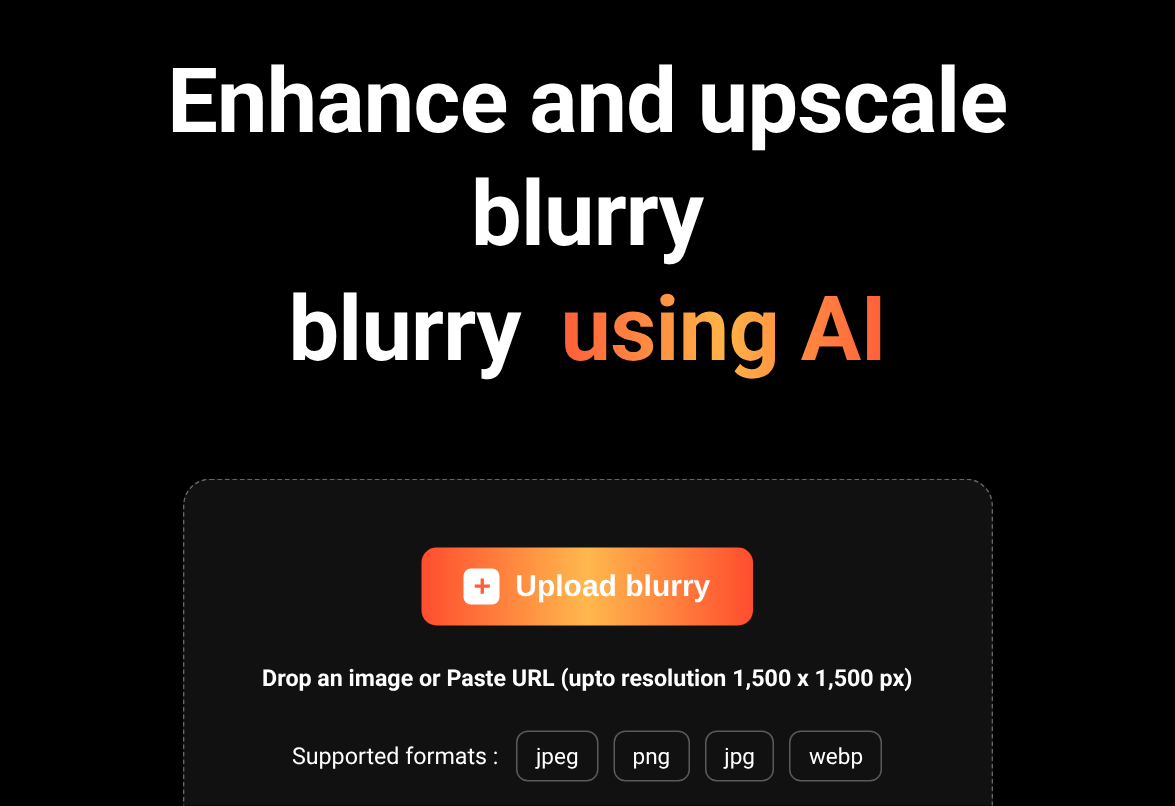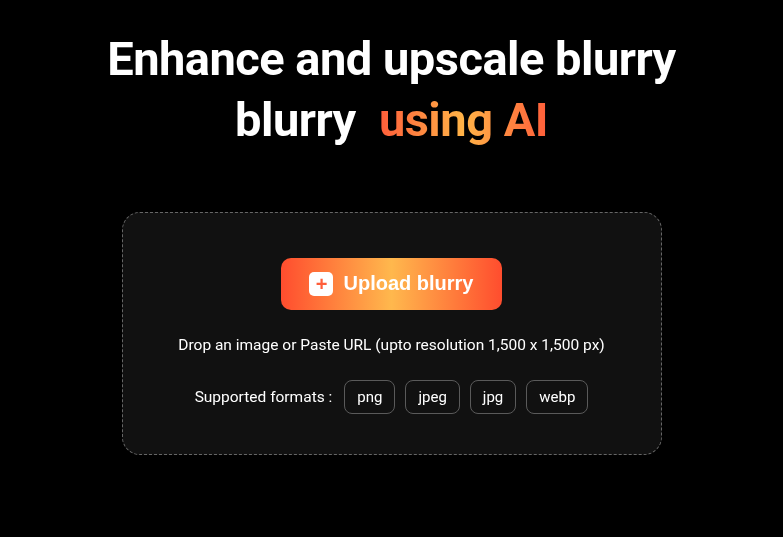--- a/index.html
+++ b/index.html
@@ -14,21 +14,21 @@
       font-family: -apple-system, BlinkMacSystemFont, 'Segoe UI', Roboto, Helvetica, Arial, sans-serif;
       overflow: hidden;
     }
     .heading {
       text-align: center;
       padding-top: 30px;
       padding-left: 40px;
       padding-right: 40px;
     }
     .heading-line1, .heading-line2-wrap {
-      font-size: 47px;
+      font-size: 60px;
       font-weight: 700;
       line-height: 1.25;
       color: #ffffff;
       letter-spacing: -0.5px;
     }
     .heading-line2-wrap {
       margin-top: 2px;
     }
     .gradient-text {
       background: linear-gradient(90deg, #ff5e3a 0%, #ffb347 50%, #ff5e3a 100%);
@@ -71,21 +71,21 @@
       border-radius: 5px;
       color: #ff5e3a;
       font-size: 20px;
       font-weight: 900;
       line-height: 1;
     }
     .drop-hint {
       margin-top: 26px;
       color: #ffffff;
       font-size: 15.5px;
-      font-weight: 400;
+      font-weight: 700;
     }
     .formats-row {
       margin-top: 26px;
       display: flex;
       align-items: center;
       justify-content: center;
       gap: 10px;
       color: #ffffff;
       font-size: 15.5px;
       text-align: center;
@@ -114,18 +114,18 @@
 </div>
 
 <div class="dropzone">
   <button class="upload-btn">
     <span class="plus-icon">+</span>
     <span>Upload blurry</span>
   </button>
   <div class="drop-hint">Drop an image or Paste URL (upto resolution 1,500 x 1,500 px)</div>
   <div class="formats-row">
     <span class="formats-label">Supported formats :</span>
+    <span class="format-chip">jpeg</span>
     <span class="format-chip">png</span>
-    <span class="format-chip">jpeg</span>
     <span class="format-chip">jpg</span>
     <span class="format-chip">webp</span>
   </div>
 </div>
 
 </body></html>

